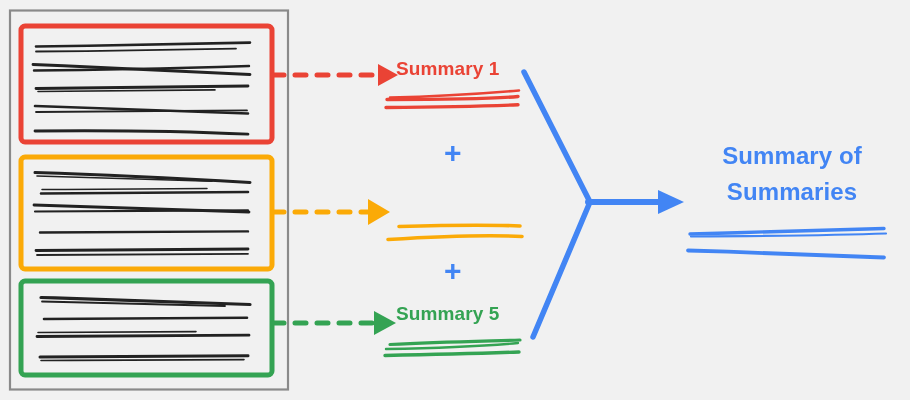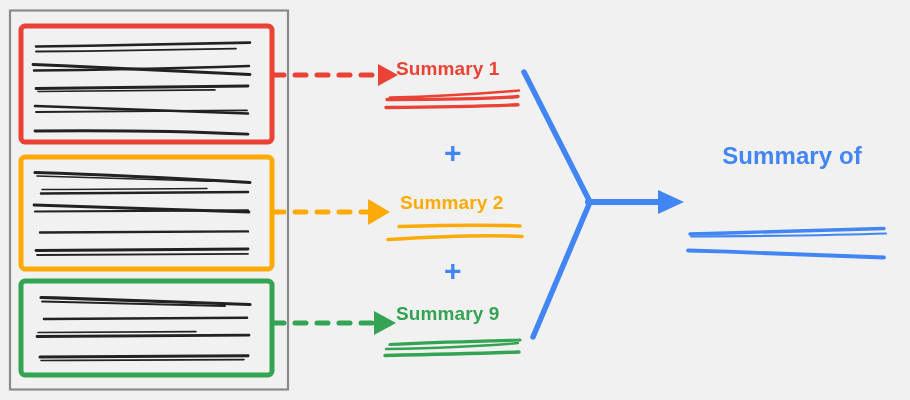--- a/index.html
+++ b/index.html
@@ -147,25 +147,25 @@
 
     <g stroke="#4285f4" fill="none" stroke-linecap="round">
       <path d="M690 234.0 C760 232.0 840 230.0 884 228.5" stroke-width="3.4"></path>
       <path d="M691 236.5 C765 236.0 845 235.0 886 233.5" stroke-width="2.2"></path>
       <path d="M688 250.5 C760 252.5 840 256.0 884 257.5" stroke-width="3.8"></path>
     </g>
   </svg>
 
   <div class="label summary-label" id="label-summary-1">Summary 1</div>
 
-  <div class="label summary-label" id="label-summary-2">Summary 2</div>
 
-  <div class="label summary-label" id="label-summary-3">Summary 9</div>
+  <div class="label summary-label" id="label-summary-3">Summary 5</div>
 
   <div class="label" id="plus-1" style="left:444px; top:136px; color:#4285f4; font-size:30px; font-weight:700;">+</div>
 
   <div class="label" id="plus-2" style="left:444px; top:254px; color:#4285f4; font-size:30px; font-weight:700;">+</div>
 
   <div class="label" id="label-final">
     <span class="final-line">Summary of</span>
+    <span class="final-line">Summaries</span>
   </div>
 
 </div>
 
 </body></html>

